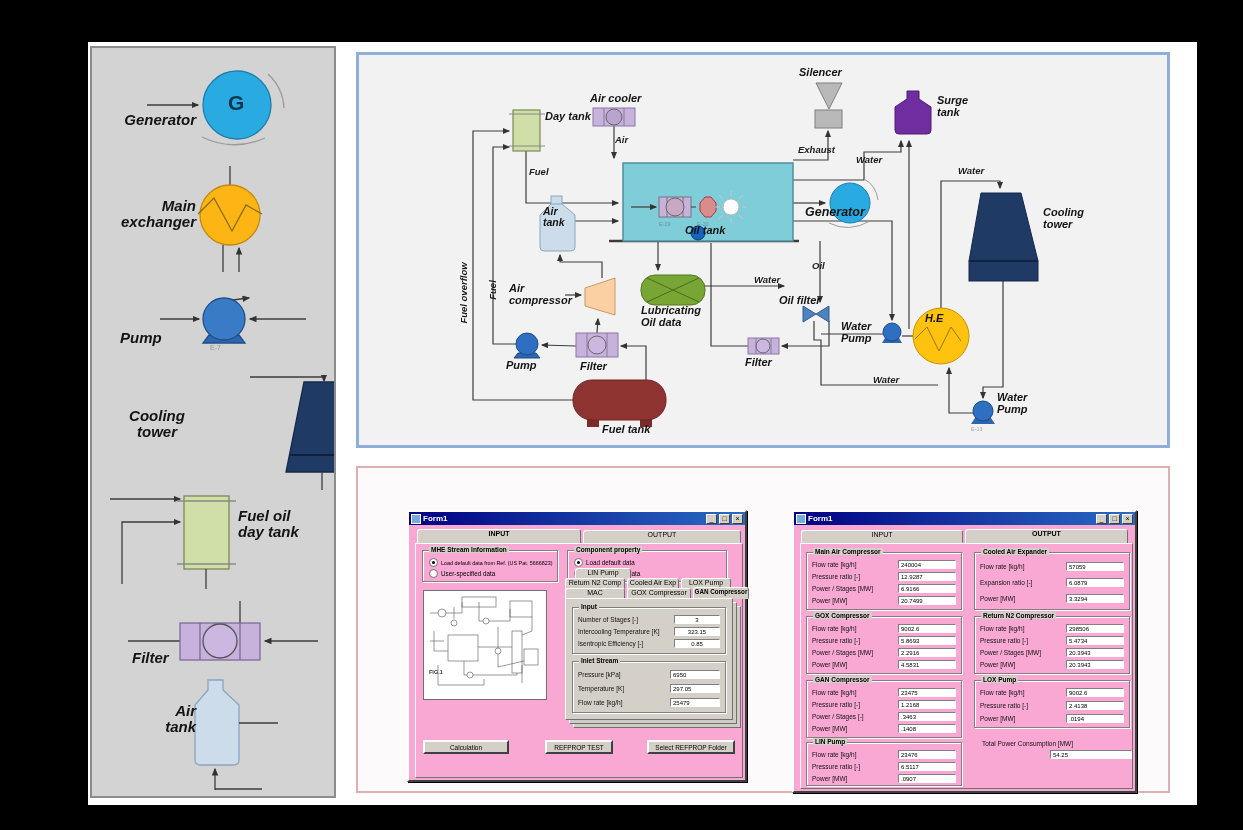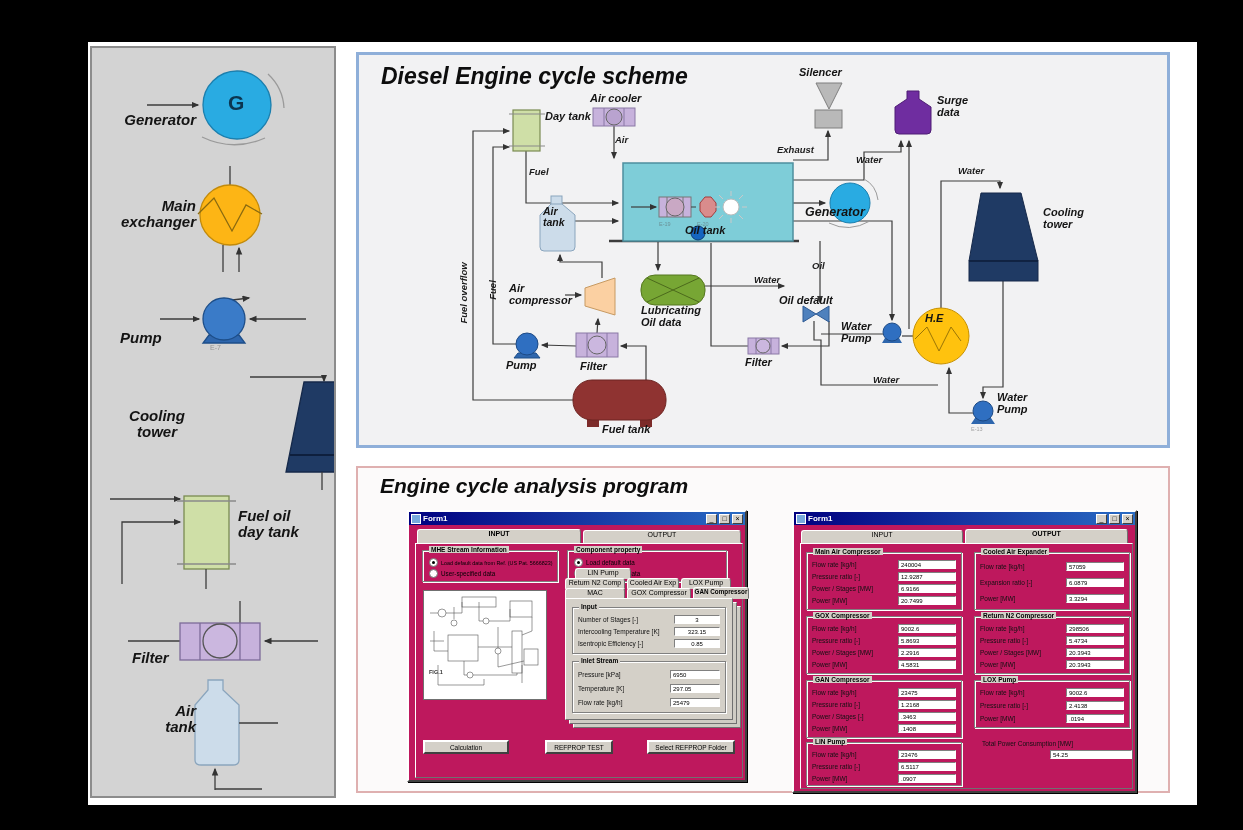--- a/index.html
+++ b/index.html
@@ -25,21 +25,21 @@
   .stream{font-size:9.5px;color:#1c1c1c;}
   .code{position:absolute;font-size:5.5px;color:#555;opacity:.5;font-style:normal;}
 
   
   #program{left:356px;top:466px;width:814px;height:327px;background:#fcfafa;
            border:2px solid #dfb0b0;box-sizing:border-box;}
   .prog-title{position:absolute;left:22px;top:6px;font-size:21px;font-weight:bold;
               font-style:italic;color:#0d0d0d;}
 
   
-  .win{position:absolute;background:#be185d;border:2px solid;
+  .win{position:absolute;background:#f9a8d4;border:2px solid;
        border-color:#fff #404040 #404040 #fff;box-shadow:1px 1px 0 #000;box-sizing:border-box;}
   .titlebar{height:13px;background:linear-gradient(90deg,#000080,#2a6cc4);
             display:flex;align-items:center;padding:0 2px;gap:2px;}
   .tb-title{color:#fff;font-size:8px;font-weight:bold;flex:1;white-space:nowrap;}
   .tb-icon{width:8px;height:8px;background:#7ad;border:1px solid #fff;}
   .tb-btn{width:11px;height:10px;background:#d4d0c8;border:1px solid;
           border-color:#fff #404040 #404040 #fff;font-size:7px;line-height:8px;
           text-align:center;color:#000;box-sizing:border-box;}
   .tab{position:absolute;background:#d4d0c8;border:1px solid;
        border-color:#fff #707070 #d4d0c8 #fff;border-radius:3px 3px 0 0;
@@ -269,56 +269,54 @@
     <g>
       <circle cx="582" cy="281" r="28" fill="#ffc20e" stroke="#c79100"></circle>
       <polyline points="556,284 568,272 580,296 592,272 602,286" fill="none" stroke="#9a7506"></polyline>
     </g>
     <g>
       <polygon points="616,363 632,363 636,369 612,369" fill="#2e66ad"></polygon>
       <circle cx="624" cy="356" r="10" fill="#2f6fc1" stroke="#1d4a85"></circle>
     </g>
   </svg>
 
-  <div class="sch-title">Diesel Engine cycle scheme</div>
   <div class="slabel" style="left:186px;top:56px;width:62px">Day tank</div>
   <div class="slabel" style="left:231px;top:38px;width:60px">Air cooler</div>
   <div class="slabel stream" style="left:256px;top:80px">Air</div>
   <div class="slabel stream" style="left:170px;top:112px">Fuel</div>
   <div class="slabel stream" style="left:60px;top:233px;width:90px;text-align:center;transform:rotate(-90deg)">Fuel overflow</div>
   <div class="slabel stream" style="left:112px;top:230px;width:44px;text-align:center;transform:rotate(-90deg)">Fuel</div>
   <div class="slabel" style="left:440px;top:12px;width:60px">Silencer</div>
-  <div class="slabel" style="left:578px;top:40px;width:44px">Surge data</div>
-  <div class="slabel stream" style="left:418px;top:90px">Exhaust</div>
+  <div class="slabel" style="left:578px;top:40px;width:44px">Surge tank</div>
+  <div class="slabel stream" style="left:439px;top:90px">Exhaust</div>
   <div class="slabel stream" style="left:497px;top:100px">Water</div>
   <div class="slabel" style="left:446px;top:151px;width:84px;font-size:12.5px">Generator</div>
   <div class="slabel stream" style="left:599px;top:111px">Water</div>
   <div class="slabel" style="left:684px;top:152px;width:56px">Cooling tower</div>
   <div class="slabel" style="left:326px;top:170px;width:50px">Oil tank</div>
   <div class="slabel" style="left:184px;top:151px;width:34px;font-size:10.5px">Air tank</div>
   <div class="slabel" style="left:150px;top:228px;width:66px">Air compressor</div>
   <div class="slabel" style="left:282px;top:250px;width:76px">Lubricating Oil data</div>
   <div class="slabel stream" style="left:395px;top:220px">Water</div>
   <div class="slabel stream" style="left:453px;top:206px">Oil</div>
-  <div class="slabel" style="left:420px;top:240px;width:70px">Oil default</div>
+  <div class="slabel" style="left:420px;top:240px;width:70px">Oil filter</div>
   <div class="slabel" style="left:147px;top:305px;width:40px">Pump</div>
   <div class="slabel" style="left:221px;top:306px;width:40px">Filter</div>
   <div class="slabel" style="left:386px;top:302px;width:40px">Filter</div>
   <div class="slabel" style="left:243px;top:369px;width:64px">Fuel tank</div>
   <div class="slabel" style="left:482px;top:266px;width:42px">Water Pump</div>
   <div class="slabel" style="left:566px;top:258px;width:30px">H.E</div>
   <div class="slabel stream" style="left:514px;top:320px">Water</div>
   <div class="slabel" style="left:638px;top:337px;width:44px">Water Pump</div>
   <div class="code" style="left:300px;top:166px">E-19</div>
   <div class="code" style="left:338px;top:166px">E-20</div>
   <div class="code" style="left:612px;top:371px">E-13</div>
 </div>
 
 <div class="abs" id="program">
-  <div class="prog-title">Engine cycle analysis program</div>
 
   <div class="win" style="left:49px;top:42px;width:340px;height:272px">
     <div class="titlebar">
       <div class="tb-icon"></div>
       <div class="tb-title">Form1</div>
       <div class="tb-btn">_</div>
       <div class="tb-btn">□</div>
       <div class="tb-btn">×</div>
     </div>
     <div class="tab" style="left:174px;top:18px;width:158px;height:13px">OUTPUT</div>

